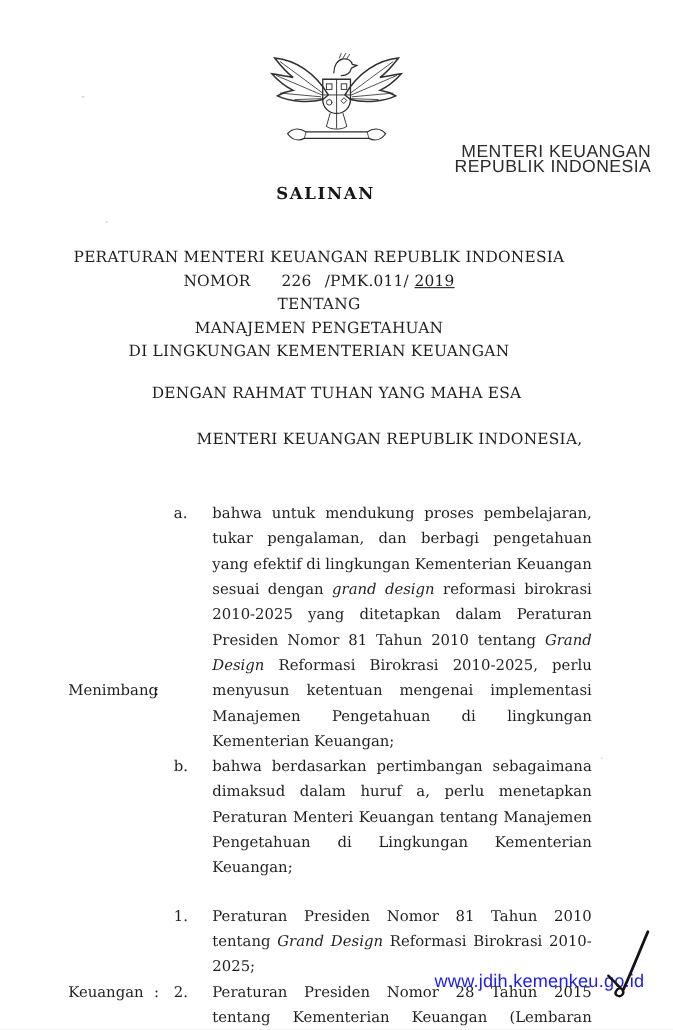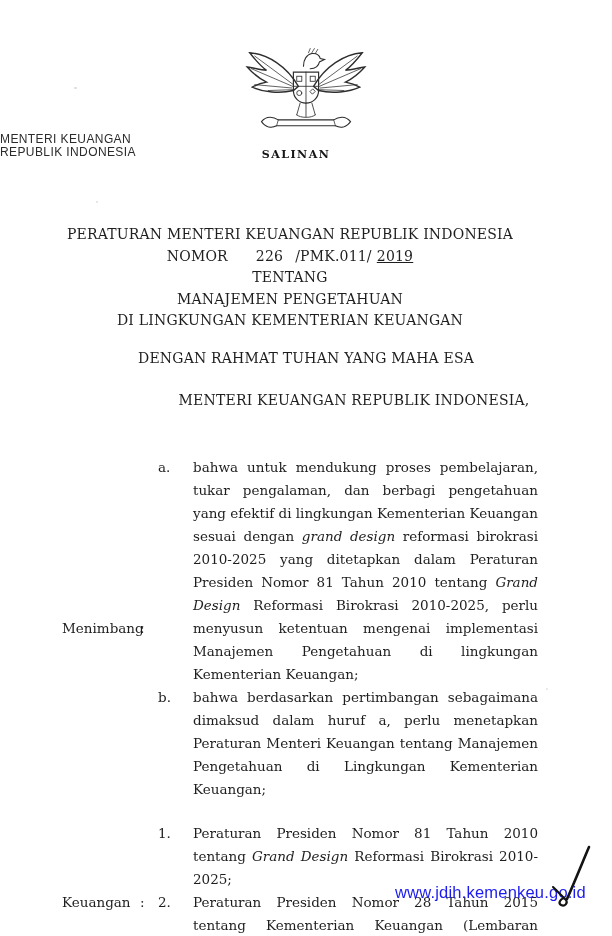--- a/index.html
+++ b/index.html
@@ -11,28 +11,28 @@
     overflow:hidden;
     font-family:"DejaVu Serif", serif;
     color:#1e1e1e;
   }
   
   .emblem{
     position:absolute;left:243px;top:44px;width:126px;height:88px;
   }
   .ministry{
     position:absolute;left:0;top:133px;width:592px;
-    text-align:left;
+    text-align:right;
     font-family:"Liberation Sans", sans-serif;
-    font-size:12px;line-height:12.5px;letter-spacing:.4px;color:#2b2b2b;
+    font-size:16px;line-height:12.5px;letter-spacing:.4px;color:#2b2b2b;
   }
   .salinan{
-    position:absolute;left:0;top:148px;width:592px;
+    position:absolute;left:0;top:167px;width:592px;
     text-align:center;
-    font-size:11px;font-weight:bold;letter-spacing:1.5px;color:#161616;
+    font-size:15px;font-weight:bold;letter-spacing:1.5px;color:#161616;
   }
   
   .title-block{
     position:absolute;left:0;top:224px;width:580px;
     text-align:center;font-size:14px;line-height:21.5px;letter-spacing:.2px;
   }
   .nomor-label{margin-right:28px;}
   .nomor-number{margin-right:12px;}
   .nomor-year{margin-left:5px;text-decoration:underline;}
   .invocation{

